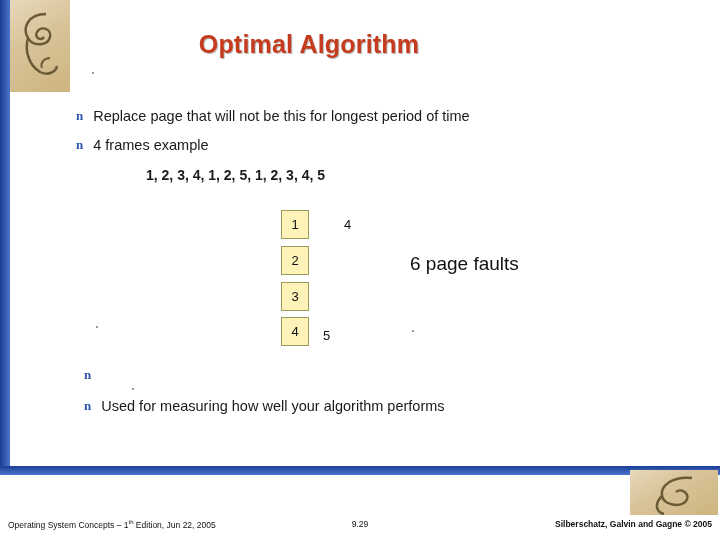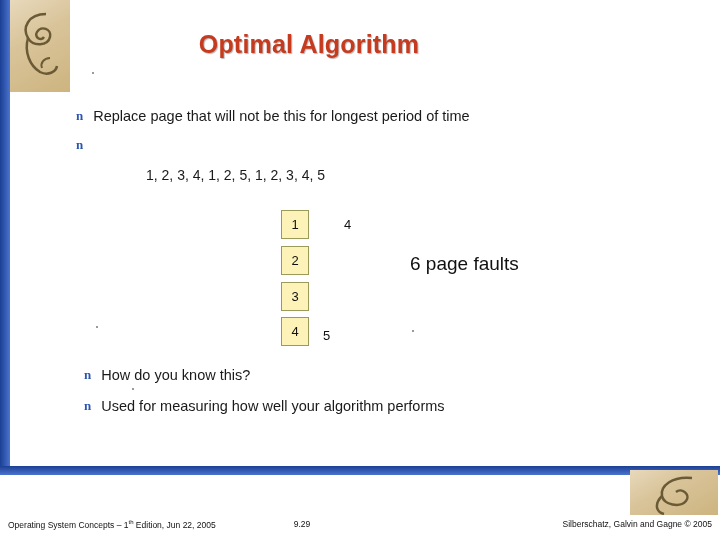--- a/index.html
+++ b/index.html
@@ -110,20 +110,21 @@
   #bullet-2 { left: 76px; top: 137px; }
   #bullet-3 { left: 84px; top: 367px; }
   #bullet-4 { left: 84px; top: 398px; }
 
   .ref-string {
     position: absolute;
     left: 146px;
     top: 167px;
     font-size: 14px;
     color: #1a1a1a;
+    font-weight: bold;
   }
 
   
   .frame-box {
     position: absolute;
     width: 26px;
     height: 27px;
     background: #fdf3b8;
     border: 1px solid #9a9a5a;
     font-size: 13px;
@@ -167,31 +168,31 @@
     left: 8px;
     top: 519px;
     font-size: 8.5px;
     color: #111;
   }
   .footer-left sup { font-size: 6px; }
   .footer-center {
     position: absolute;
     left: 0;
     top: 519px;
-    width: 604px;
+    width: 720px;
     text-align: center;
     font-size: 8.5px;
     color: #111;
   }
   .footer-right {
     position: absolute;
     right: 8px;
     top: 519px;
     font-size: 8.5px;
-    font-weight: normal;
+    font-weight: bold;
     color: #111;
   }
 </style>
 </head>
 <body>
 
 <div class="left-band">
   <div class="left-band-inner"></div>
 </div>
 
@@ -219,37 +220,37 @@
 <div class="dot" style="left:412px; top:330px;"></div>
 <div class="dot" style="left:132px; top:388px;"></div>
 
 <div class="bullet" id="bullet-1">
   <span class="marker">n</span>
   <span class="text">Replace page that will not be this for longest period of time</span>
 </div>
 
 <div class="bullet" id="bullet-2">
   <span class="marker">n</span>
+  <span class="text">4 frames example</span>
 </div>
 
 <div class="ref-string">1, 2, 3, 4, 1, 2, 5, 1, 2, 3, 4, 5</div>
 
 <div class="frame-box" id="frame-0">1</div>
 <div class="frame-box" id="frame-1">2</div>
 <div class="frame-box" id="frame-2">3</div>
 <div class="frame-box" id="frame-3">4</div>
 
 <div class="loose-num" id="loose-4">4</div>
 <div class="loose-num" id="loose-5">5</div>
 
 <div class="fault-label">6 page faults</div>
 
 <div class="bullet" id="bullet-3">
   <span class="marker">n</span>
-  <span class="text">How do you know this?</span>
 </div>
 
 <div class="bullet" id="bullet-4">
   <span class="marker">n</span>
   <span class="text">Used for measuring how well your algorithm performs</span>
 </div>
 
 <div class="footer-left">
   <span>Operating System Concepts – 1</span><sup>th</sup><span> Edition, Jun 22, 2005</span>
 </div>

